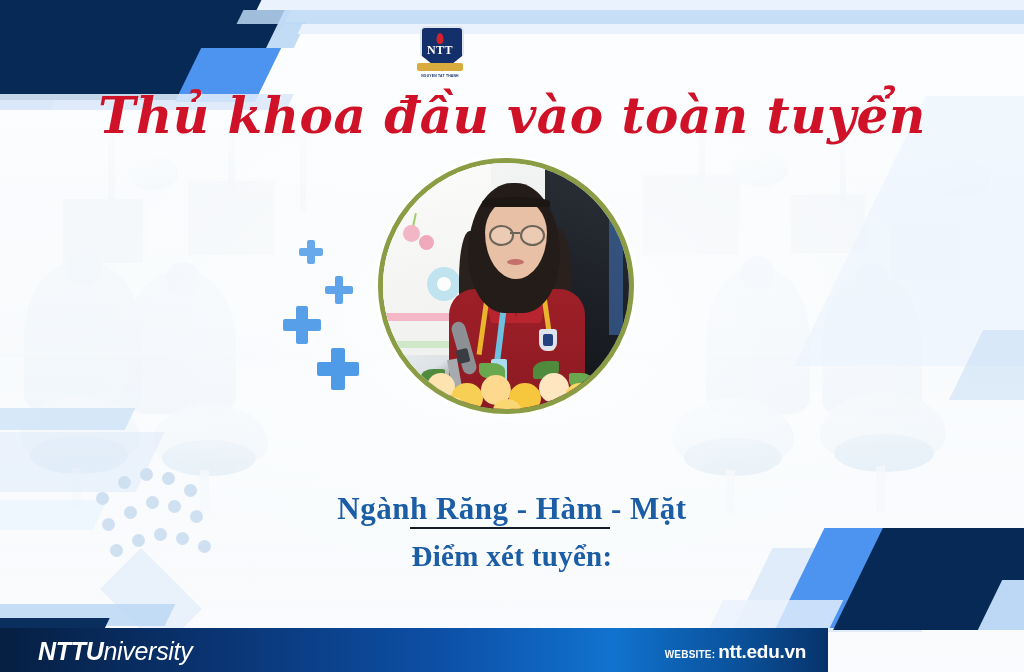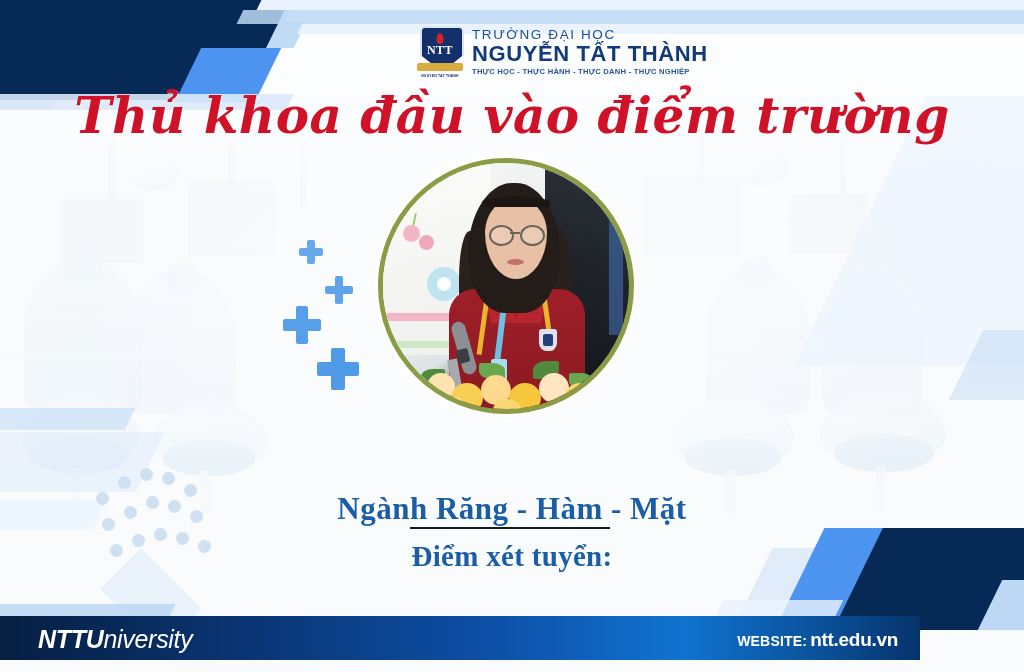--- a/index.html
+++ b/index.html
@@ -188,30 +188,30 @@
   }
   .score-value{
     position:absolute;left:0;top:575px;width:1024px;text-align:center;
     font-family:"Liberation Serif",serif;font-weight:bold;font-size:29px;
     color:#c8252c;letter-spacing:.3px;
     text-shadow:1px 1px 2px rgba(255,255,255,.7);
   }
 
   
   .footer{
-    position:absolute;left:0;bottom:12px;width:920px;height:44px;
+    position:absolute;left:0;bottom:0;width:828px;height:44px;
     background:linear-gradient(90deg,#061f42 0%,#0a3472 26%,#0d50a8 54%,#1073cf 74%,#0a4f97 90%,#07336b 100%);
   }
   .footer-brand{
     position:absolute;left:38px;top:9px;color:#fff;font-size:25px;font-style:italic;letter-spacing:-.3px;
   }
   .footer-brand b{font-weight:bold;font-style:italic;}
   .footer-brand span{font-weight:400;font-style:italic;}
   .footer-right{position:absolute;right:22px;top:13px;display:flex;align-items:baseline;gap:26px;color:#fff;}
-  .fsmall{font-size:14px;font-weight:bold;letter-spacing:.2px;}
+  .fsmall{font-size:10px;font-weight:bold;letter-spacing:.2px;}
   .fbig{font-size:19px;font-weight:bold;letter-spacing:-.3px;}
   .fitem{display:flex;align-items:baseline;gap:3px;}
 </style>
 </head>
 <body>
 
 <div id="poster">
 
   <div class="bg-photo">
     <div class="wall"></div>
@@ -318,28 +318,23 @@
   <div class="cross" style="left:317px;top:348px;width:42px;height:42px;"></div>
 
   <div class="logo-block">
     <div class="shield">
       <div class="body"></div>
       <div class="flame"></div>
       <div class="ntt">NTT</div>
       <div class="ribbon"></div>
       <div class="ribcap">NGUYEN TAT THANH</div>
     </div>
-    <div class="logo-text">
-      <div class="logo-l1">TRƯỜNG ĐẠI HỌC</div>
-      <div class="logo-l2">NGUYỄN TẤT THÀNH</div>
-      <div class="logo-l3">THỰC HỌC - THỰC HÀNH - THỰC DANH - THỰC NGHIỆP</div>
-    </div>
   </div>
 
-  <div class="headline">Thủ khoa đầu vào điểm trường</div>
+  <div class="headline">Thủ khoa đầu vào toàn tuyển</div>
 
   <div class="portrait-wrap">
     <div class="pt pt-bg"></div>
     <div class="pt pt-panelL"></div>
     <div class="pt pt-stem"></div>
     <div class="pt pt-cherry1"></div>
     <div class="pt pt-cherry2"></div>
     <div class="pt pt-flower"></div>
     <div class="pt pt-flowerC"></div>
     <div class="pt pt-stripe"></div>

